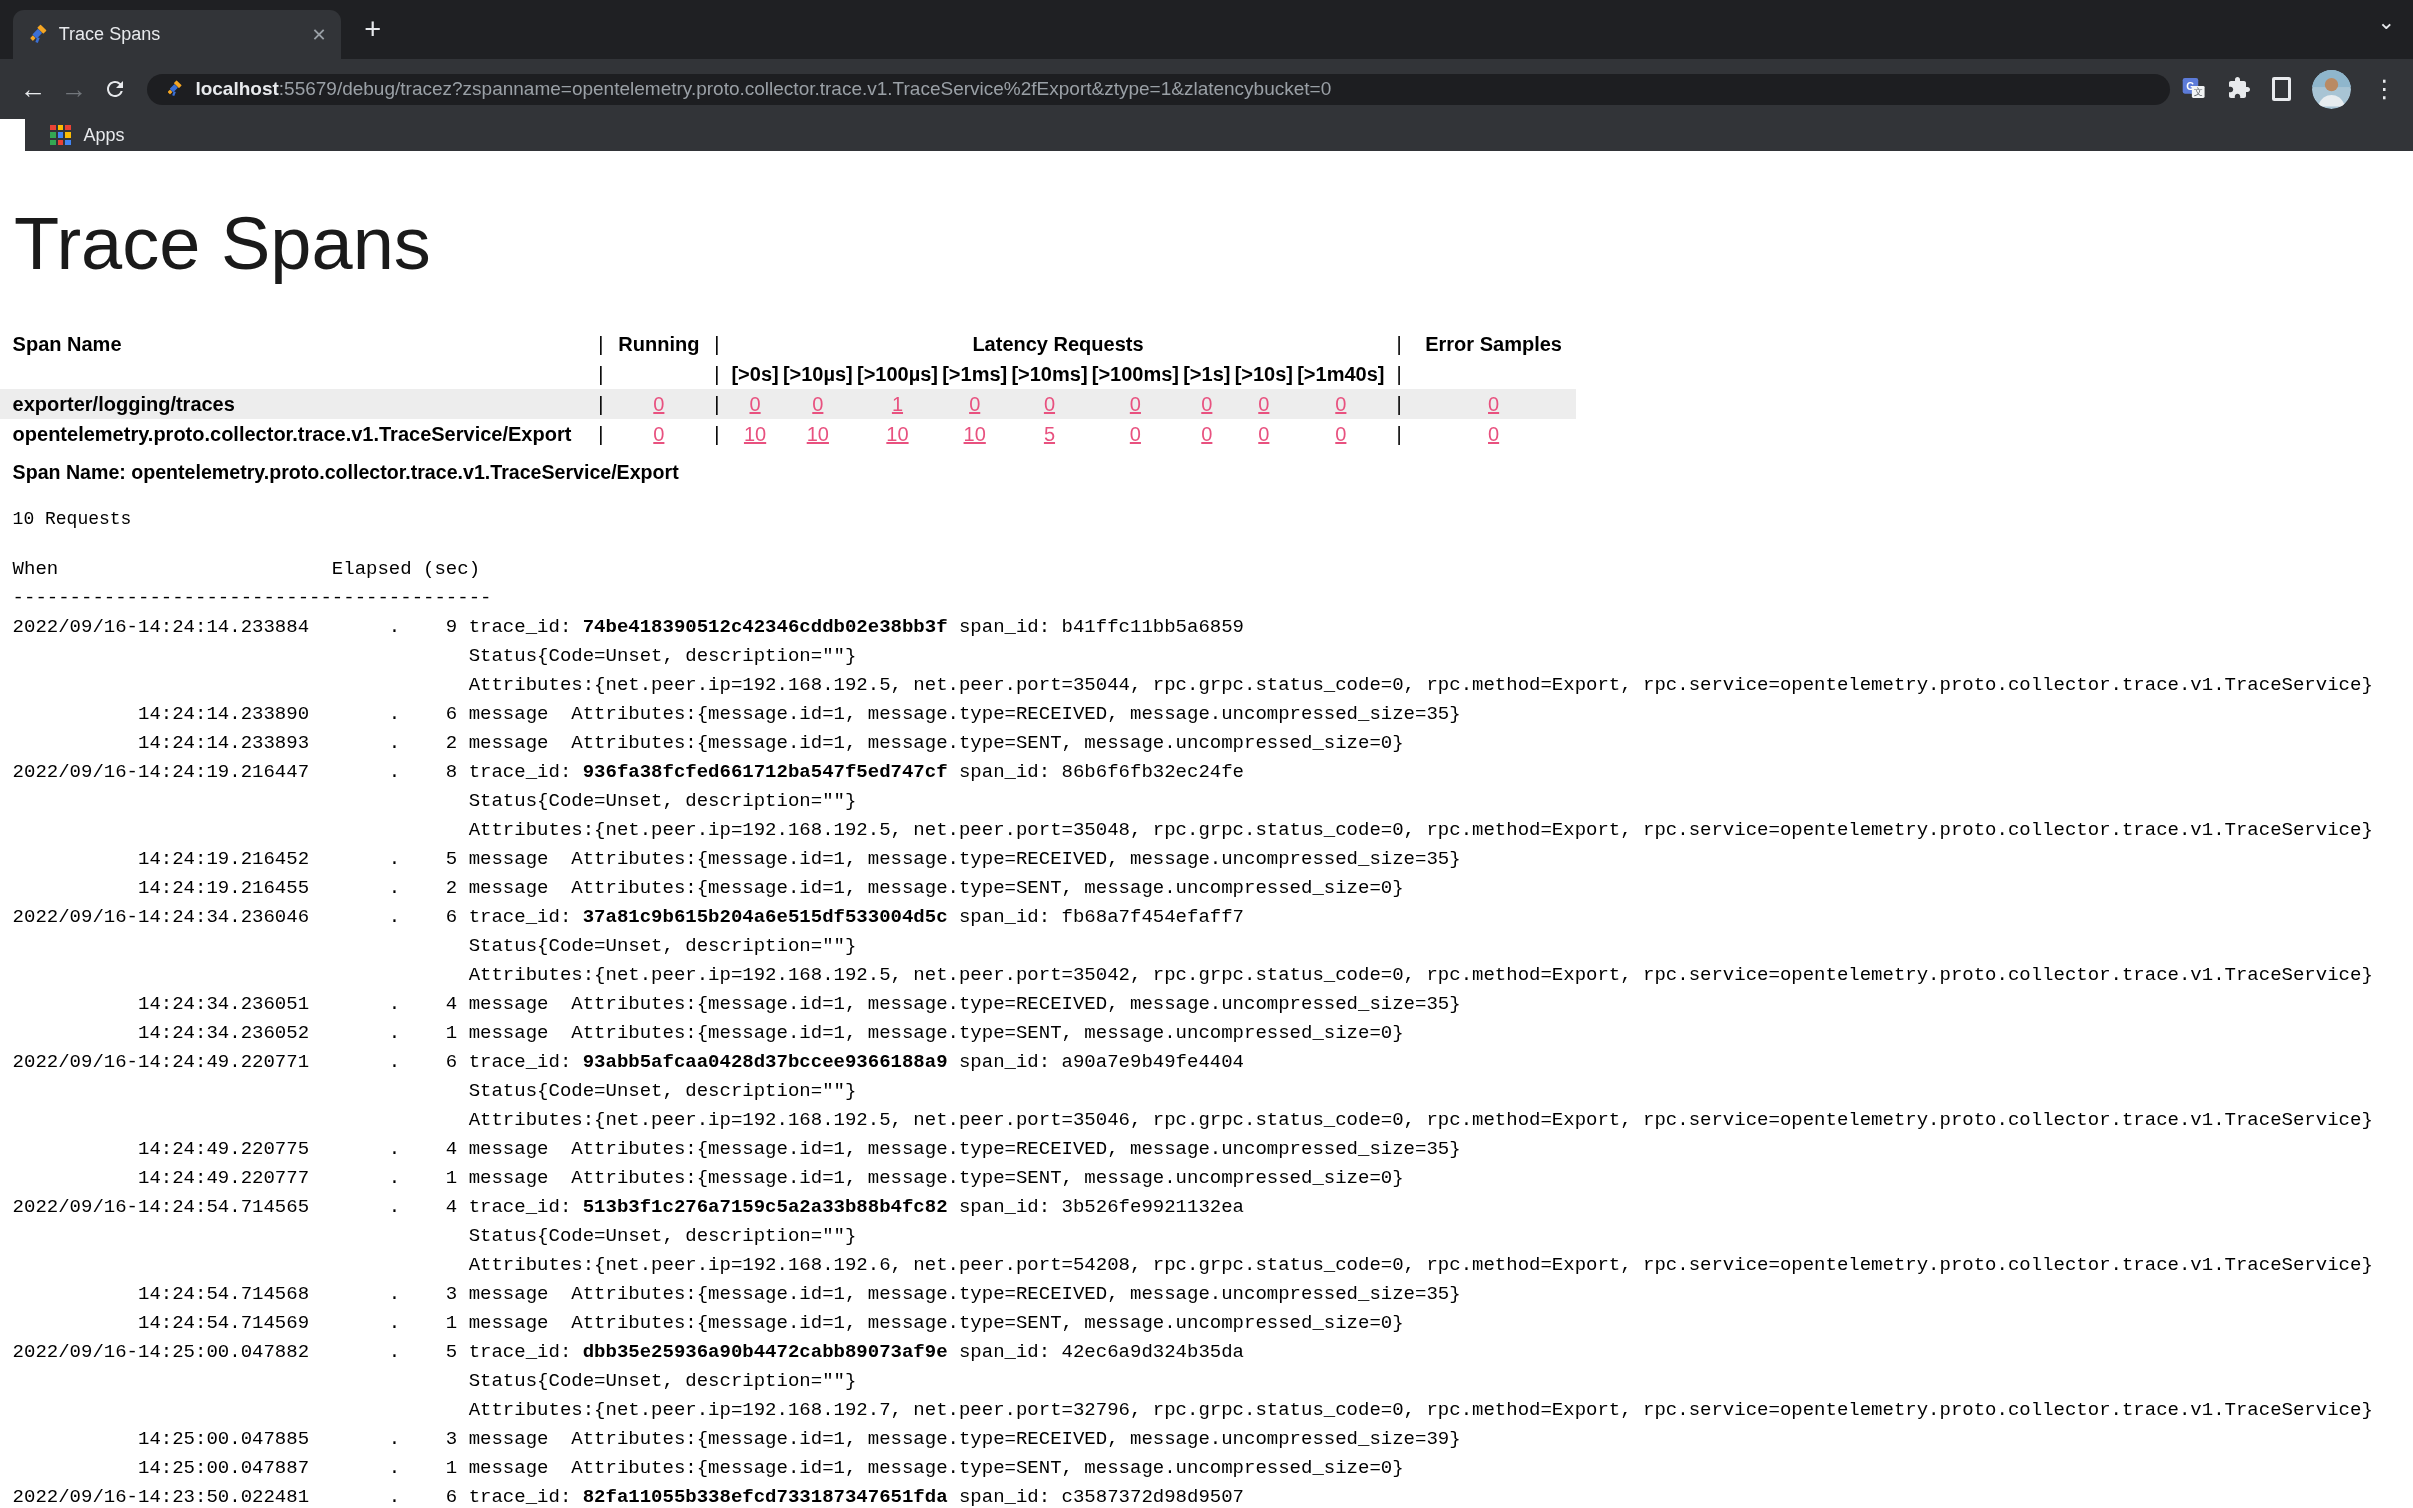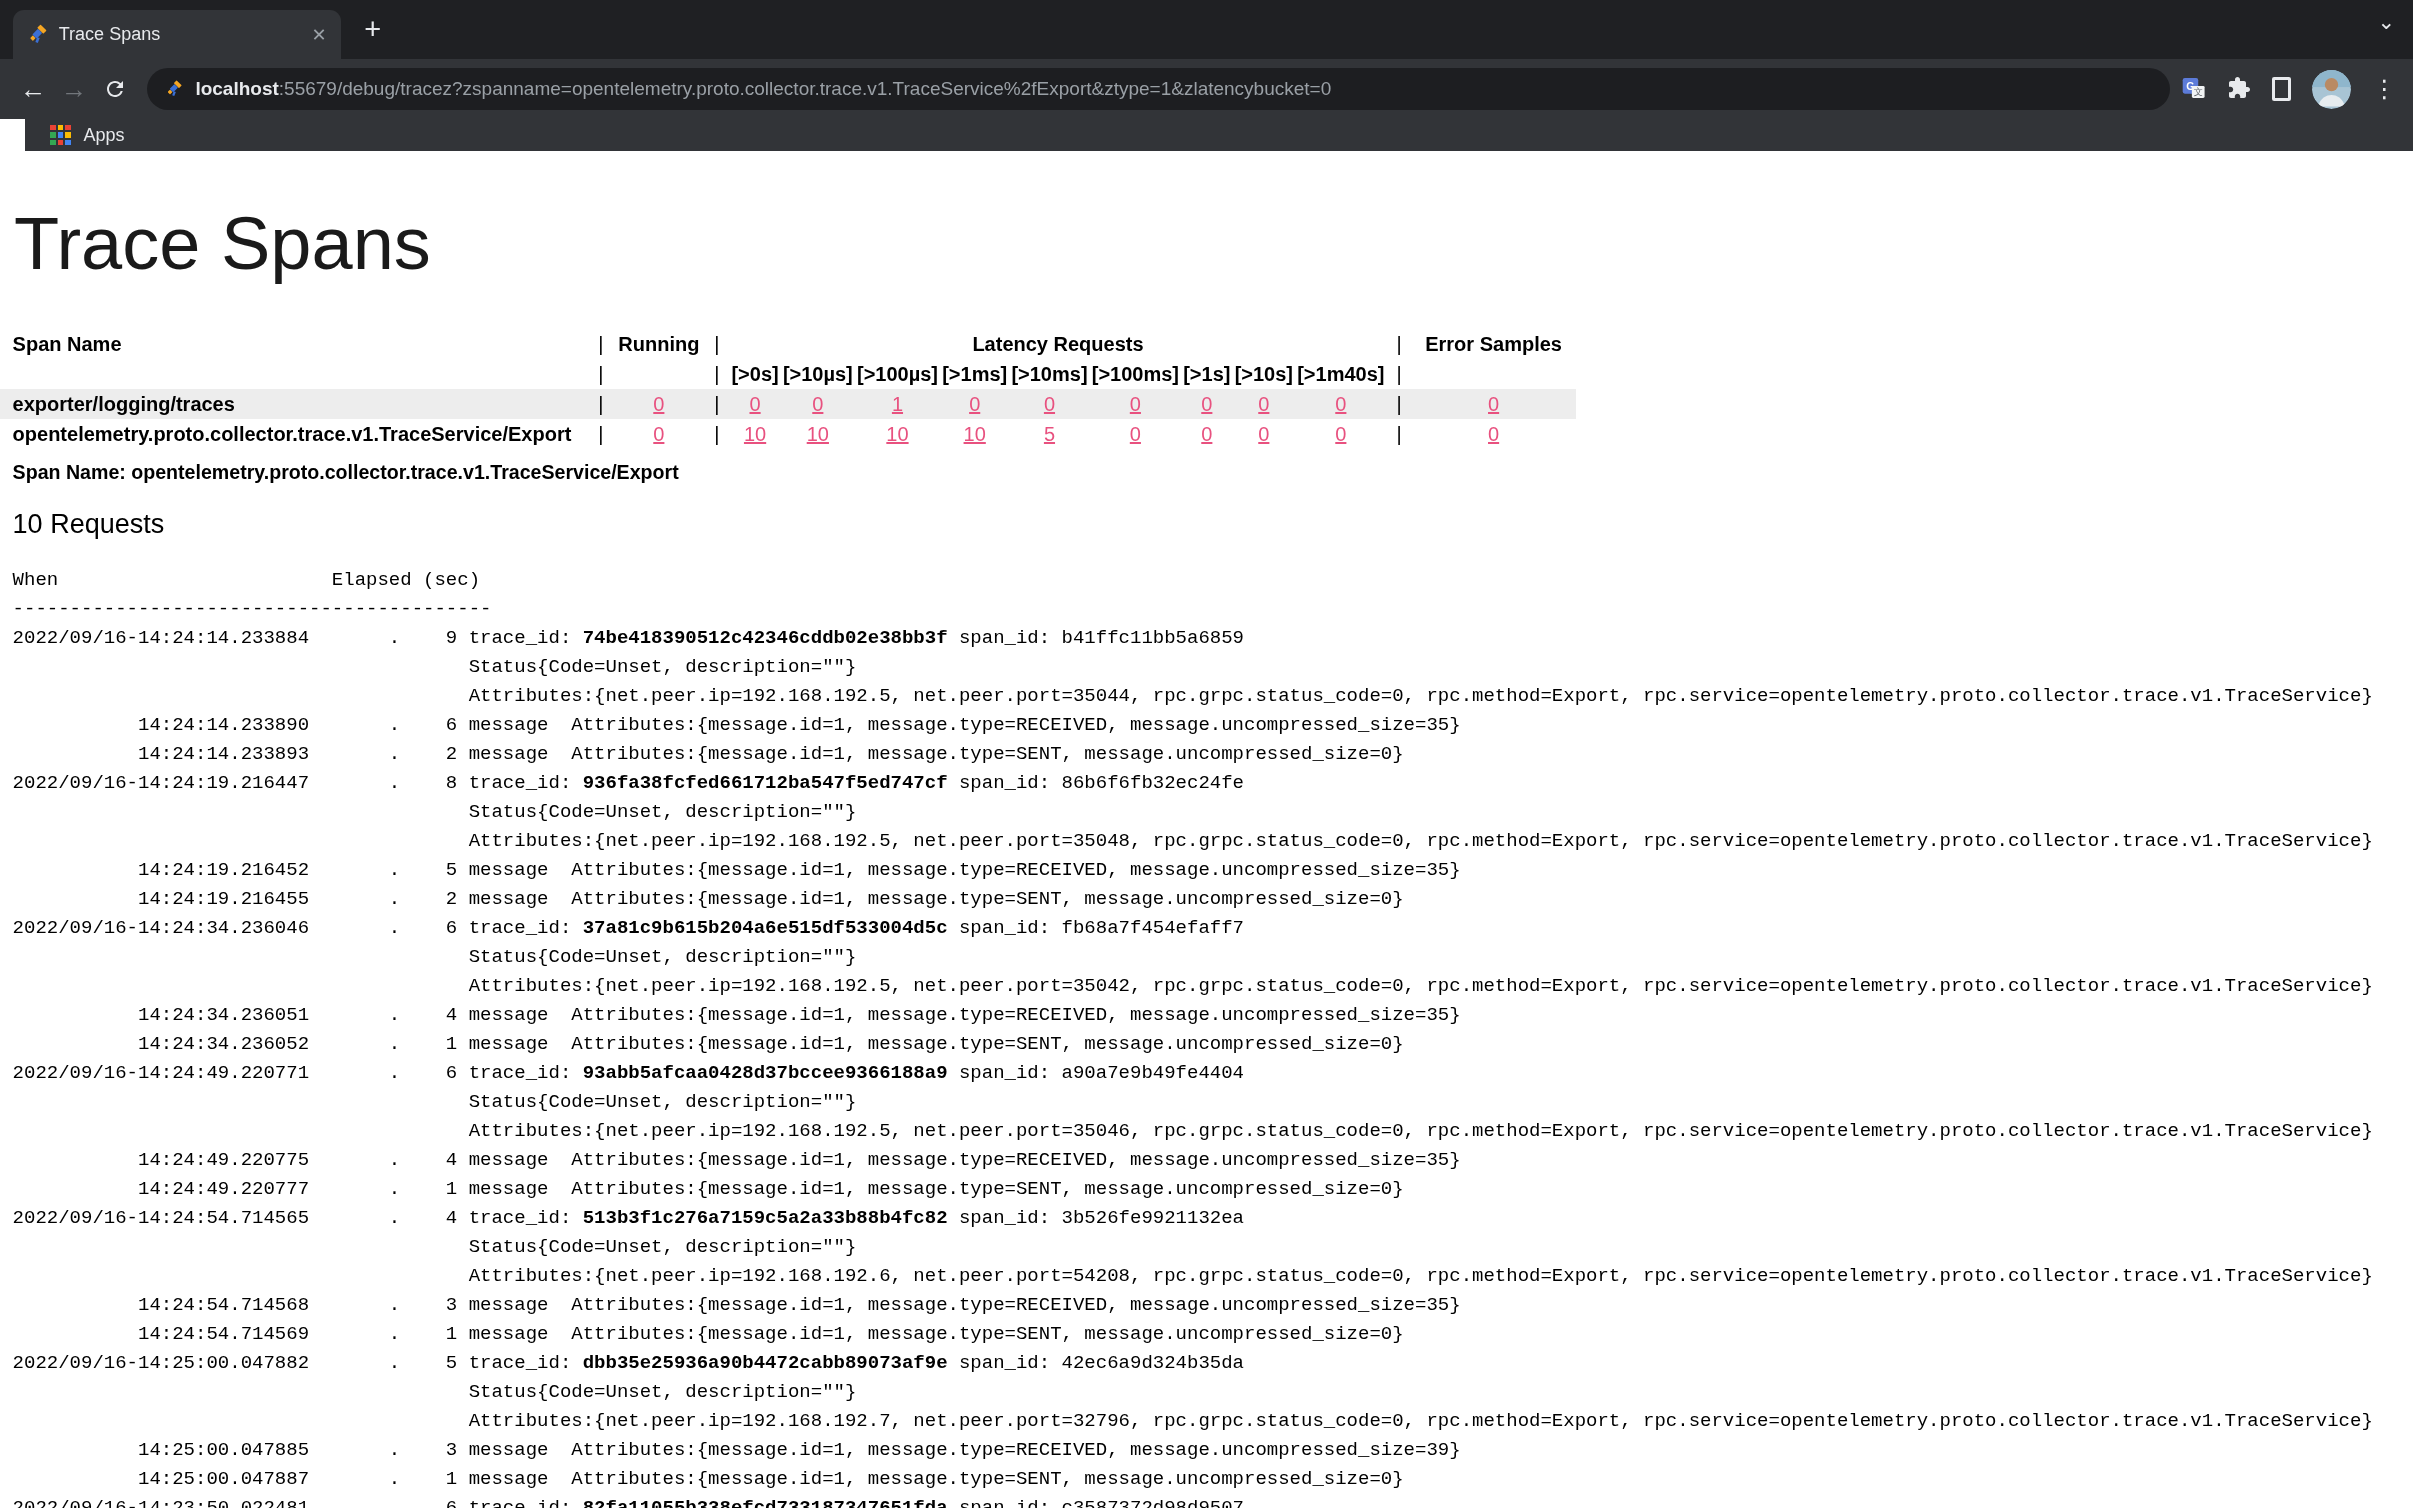--- a/index.html
+++ b/index.html
@@ -18,21 +18,21 @@
   .tab-title{color:var(--txt-light);font-size:18px;white-space:nowrap;overflow:hidden;flex:1;}
   .tab-close{color:var(--txt-dim);font-size:18px;line-height:1;cursor:pointer;}
   .newtab{align-self:center;margin-left:12.6px;width:39px;height:39px;border-radius:50%;
           display:flex;align-items:center;justify-content:center;color:var(--txt-light);font-size:29px;font-weight:300;}
   .tabsearch{position:absolute;right:18px;top:9.8px;color:var(--txt-light);font-size:21px;}
 
   .toolbar{height:60px;background:var(--toolbar);display:flex;align-items:center;padding:0 12.6px;}
   .navbtn{width:41px;height:41px;border-radius:50%;display:flex;align-items:center;justify-content:center;
           color:var(--txt-light);font-size:26.5px;flex:0 0 auto;}
   .navbtn.disabled{color:#72767b;}
-  .pill{flex:1;height:42px;background:var(--pill);border-radius:21px;margin:0 11.2px;
+  .pill{flex:1;height:31px;background:var(--pill);border-radius:21px;margin:0 11.2px;
         display:flex;align-items:center;padding:0 18px;gap:12.6px;overflow:hidden;white-space:nowrap;}
   .url{font-size:19px;}
   .url .host{color:var(--txt-light);font-weight:bold;}
   .url .rest{color:var(--txt-dim);}
   .rightIcons{display:flex;align-items:center;gap:21px;margin-right:4.2px;flex:0 0 auto;}
 
   .bookmarks{height:32px;background:var(--toolbar);display:flex;align-items:center;padding-left:25px;gap:12.6px;margin-left:25px;}
   .bookmarks .label{color:var(--txt-light);font-size:18px;}
   .gridicon{display:grid;grid-template-columns:repeat(3,5.6px);grid-template-rows:repeat(3,5.6px);gap:2.1px;}
   .gridicon i{display:block;}
@@ -50,21 +50,21 @@
   table.spans th,table.spans td{padding:3.5px 2.1px;text-align:center;vertical-align:middle;white-space:nowrap;}
   table.spans .name{text-align:left;padding-left:12.6px;padding-right:17px;min-width:531px;}
   table.spans td.name{font-weight:bold;}
   table.spans .pipe{width:25px;font-weight:normal;}
   table.spans .runcol{min-width:91px;}
   table.spans .errcol{min-width:164px;}
   table.spans tr.shaded{background:var(--shade);}
   a.cnt{color:var(--link);text-decoration:underline;cursor:pointer;}
 
   .detail-heading{font-size:19.6px;font-weight:bold;margin:11.2px 0 0 12.6px;}
-  .req-count{font-size:27px;margin:25px 0 0 12.6px;}
+  .req-count{font-size:18px;margin:25px 0 0 12.6px;font-family:Liberation Mono, monospace;}
   pre#log{font-family:"Liberation Mono",monospace;font-size:19px;line-height:29px;
           margin:26.5px 0 0 0;padding-left:12.6px;white-space:pre;}
   pre#log b{font-weight:bold;}
 </style>
 </head>
 <body>
 
 <div>
   <div class="tabstrip">
     <div class="tab">

